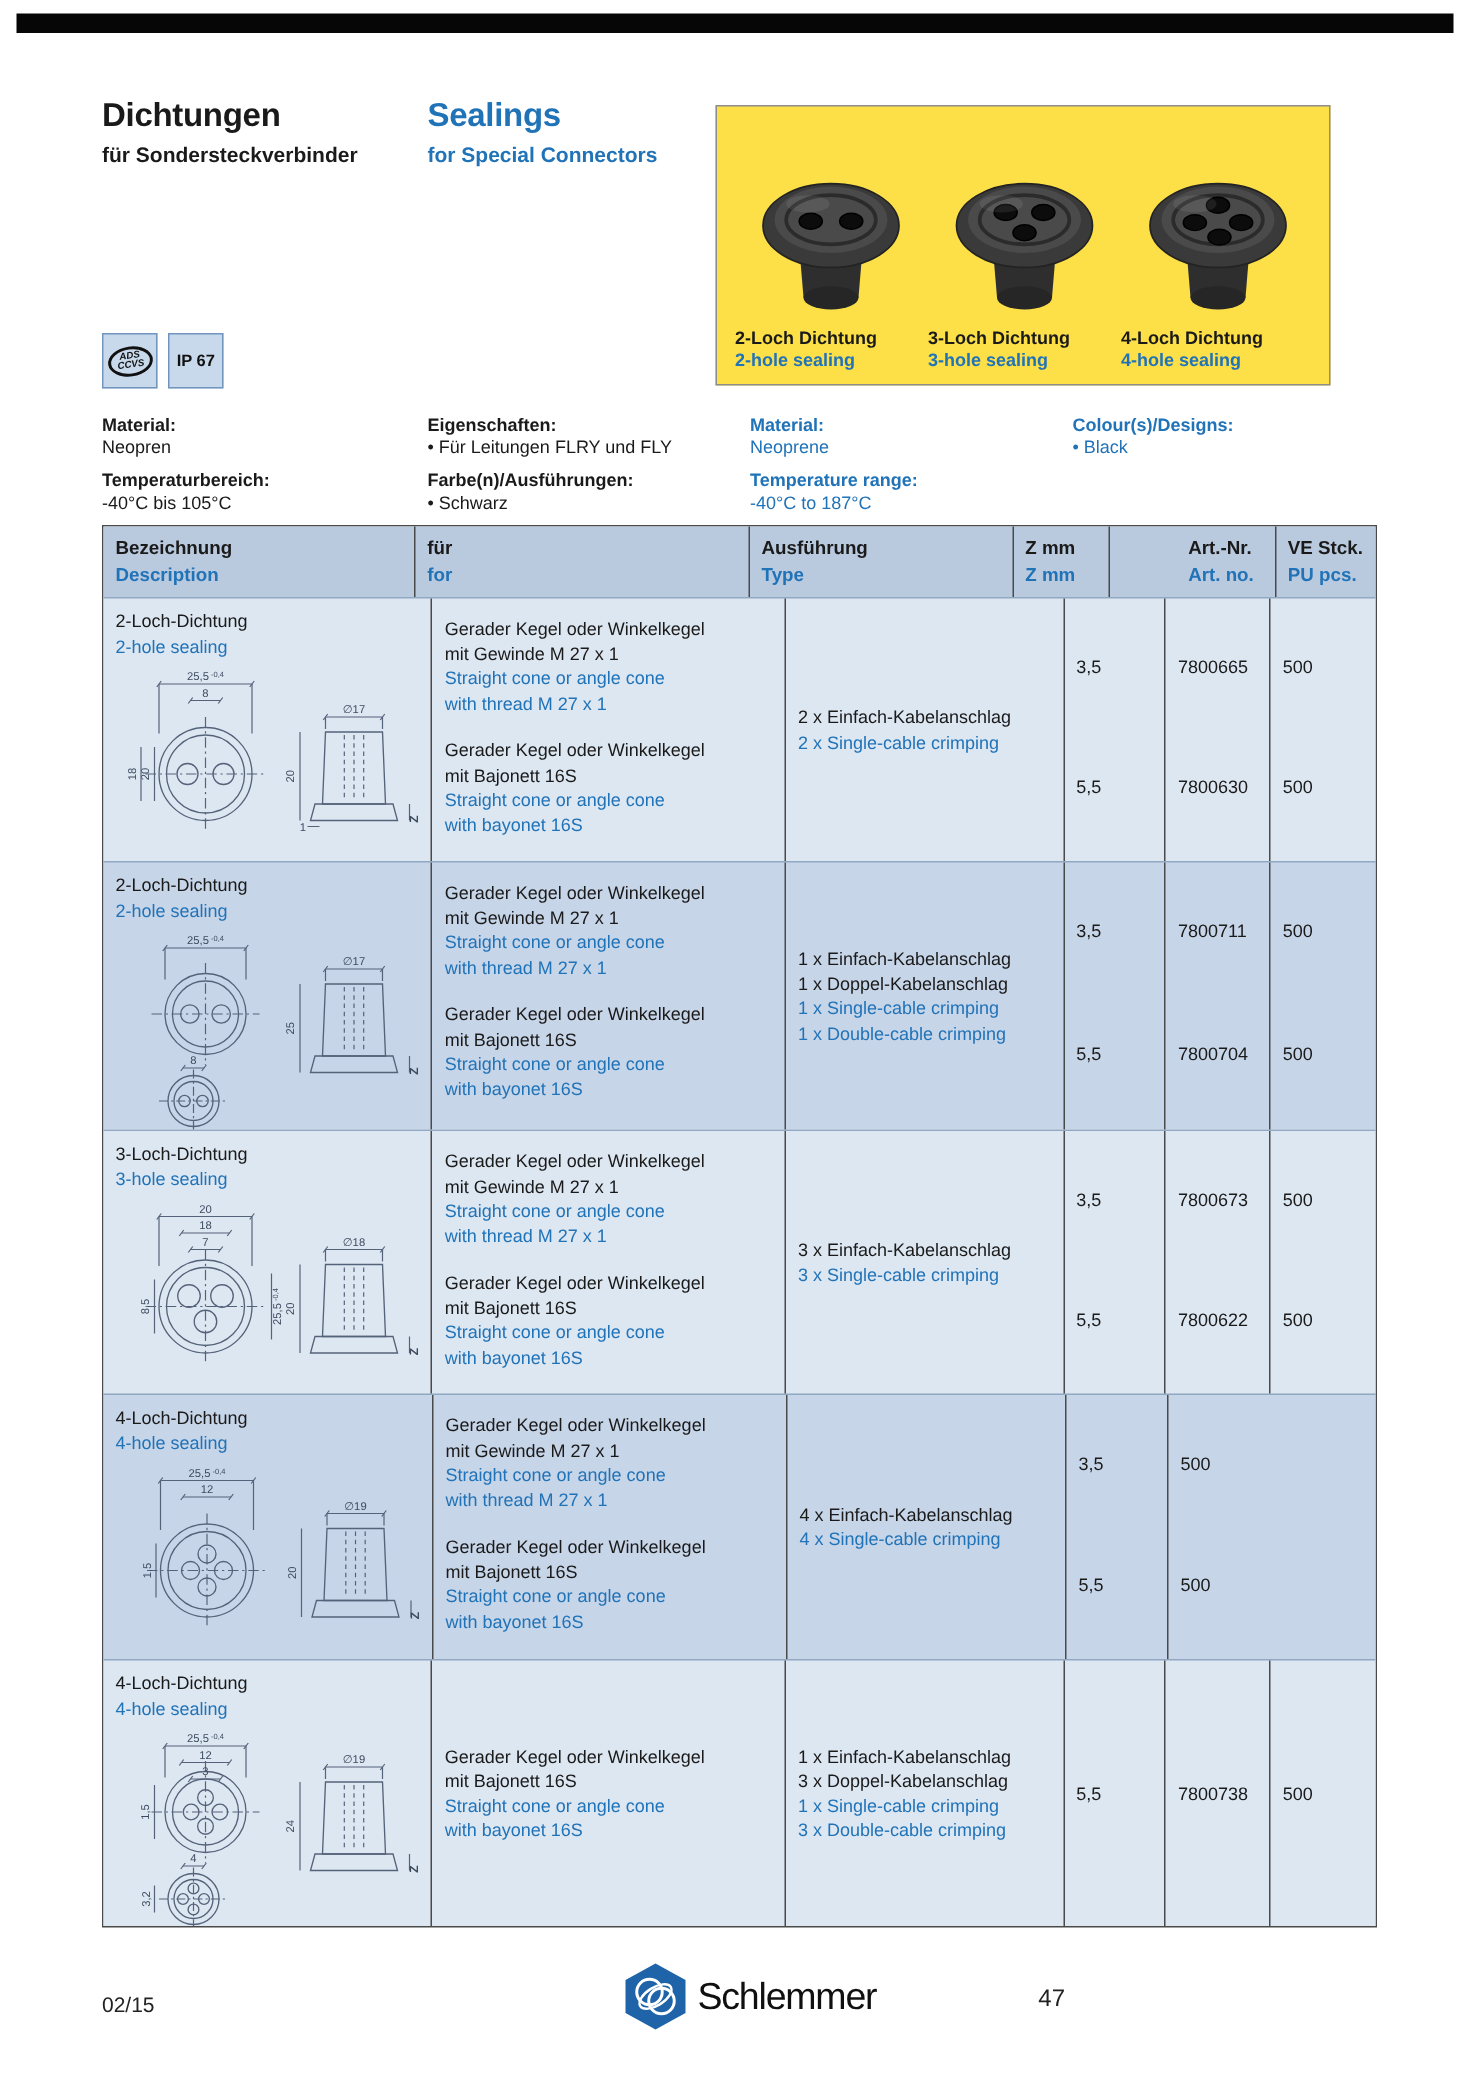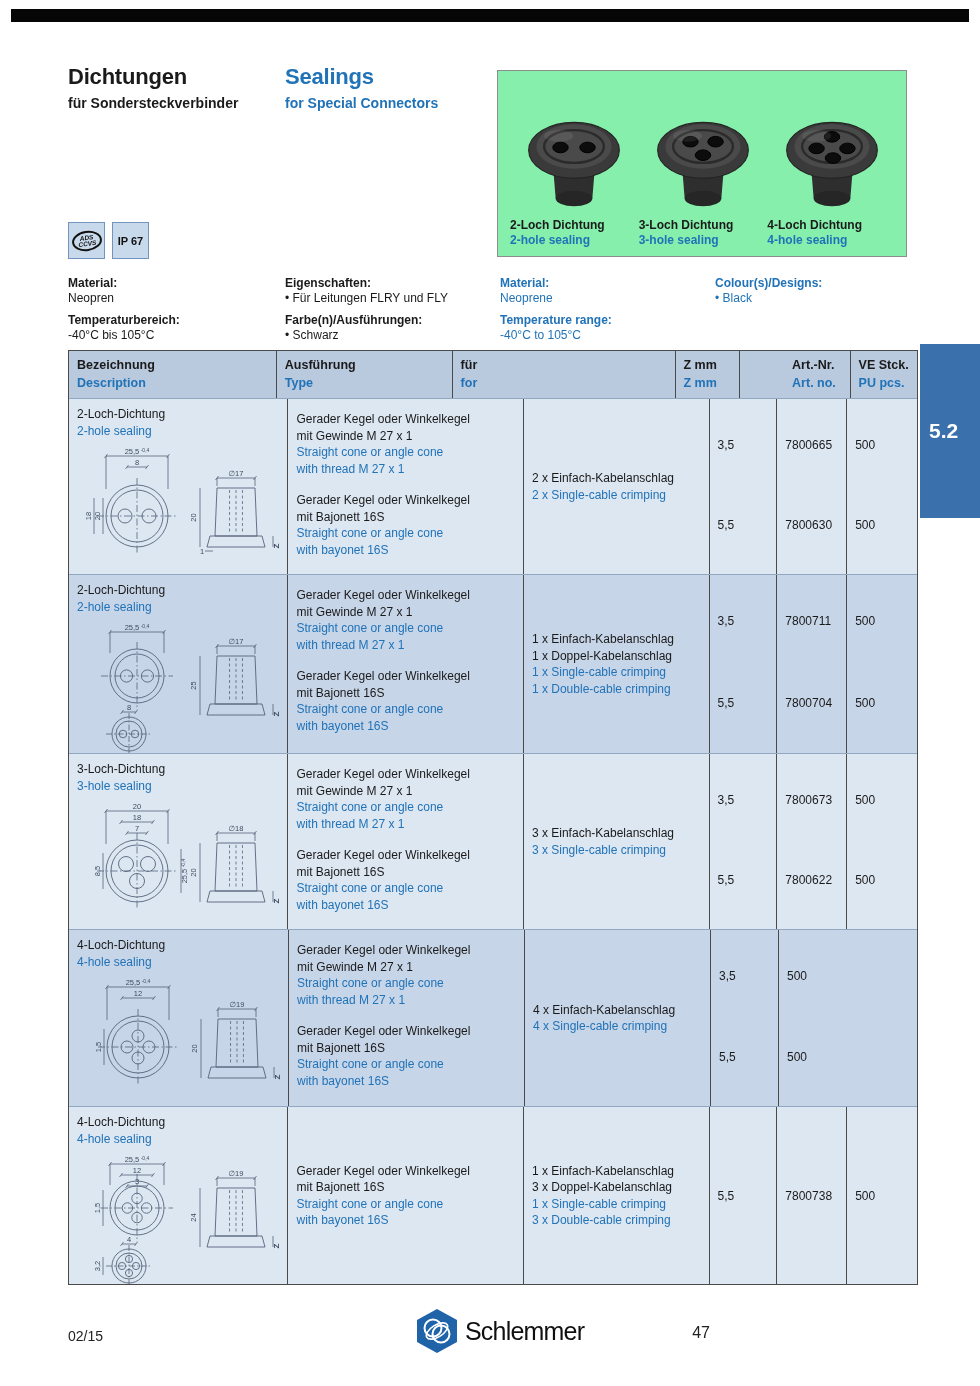--- a/index.html
+++ b/index.html
@@ -20,22 +20,22 @@
 
   
   .badge{position:absolute;top:222px;width:37px;height:37px;background:var(--badge-bg);
     border:1px solid var(--badge-border);display:flex;align-items:center;justify-content:center}
   .ip-badge{font-size:11px;font-weight:bold;color:#111}
   .oval-logo{width:30px;height:20px;border:2px solid #111;border-radius:50%;
     transform:rotate(-8deg);display:flex;flex-direction:column;align-items:center;justify-content:center;line-height:1}
   .oval-logo span{font-size:6.5px;font-weight:bold;font-style:italic;color:#111}
 
   
-  .pbox{position:absolute;left:497px;top:70px;width:410px;height:187px;border:1px solid #8d8d8d;
-    background:#86efac;display:flex;padding:12px 10px 8px 12px}
+  .pbox{position:absolute;left:477px;top:70px;width:410px;height:187px;border:1px solid #8d8d8d;
+    background:#fde047;display:flex;padding:12px 10px 8px 12px}
   .pitem{width:131px;display:flex;flex-direction:column;align-items:center;justify-content:flex-end}
   .pitem svg{margin-bottom:4px}
   .plabel{align-self:flex-start;font-size:12px;font-weight:bold;line-height:15px}
 
   
   .spec-col{position:absolute;top:276px;width:212px;font-size:12px;line-height:15px}
   .spec-group{margin-bottom:7px}
   .spec-label{font-weight:bold}
 
   
@@ -158,47 +158,44 @@
         <div class="spec-value">• Schwarz</div>
       </div>
     </div>
   <div class="spec-col en" style="left:500px">
       <div class="spec-group">
         <div class="spec-label">Material:</div>
         <div class="spec-value">Neoprene</div>
       </div>
       <div class="spec-group">
         <div class="spec-label">Temperature range:</div>
-        <div class="spec-value">-40°C to 105°C</div>
+        <div class="spec-value">-40°C to 187°C</div>
       </div>
     </div>
   <div class="spec-col en" style="left:715px">
       <div class="spec-group">
         <div class="spec-label">Colour(s)/Designs:</div>
         <div class="spec-value">• Black</div>
       </div>
     </div>
 
-  <div class="tab">
-    <span>5.2</span>
-  </div>
 
   <div class="table">
     <div class="thead">
         <div class="th" style="width: 220px;">
           <div class="hde">Bezeichnung</div>
           <div class="hen en">Description</div>
         </div>
+        <div class="th" style="width: 236px;">
+          <div class="hde">für</div>
+          <div class="hen en">for</div>
+        </div>
         <div class="th" style="width: 186px;">
           <div class="hde">Ausführung</div>
           <div class="hen en">Type</div>
-        </div>
-        <div class="th" style="width: 236px;">
-          <div class="hde">für</div>
-          <div class="hen en">for</div>
         </div>
         <div class="th" style="width: 68px;">
           <div class="hde">Z mm</div>
           <div class="hen en">Z mm</div>
         </div>
         <div class="th" style="width: 70px; margin-left: 44px;">
           <div class="hde">Art.-Nr.</div>
           <div class="hen en">Art. no.</div>
         </div>
         <div class="th" style="width: 70px;">

